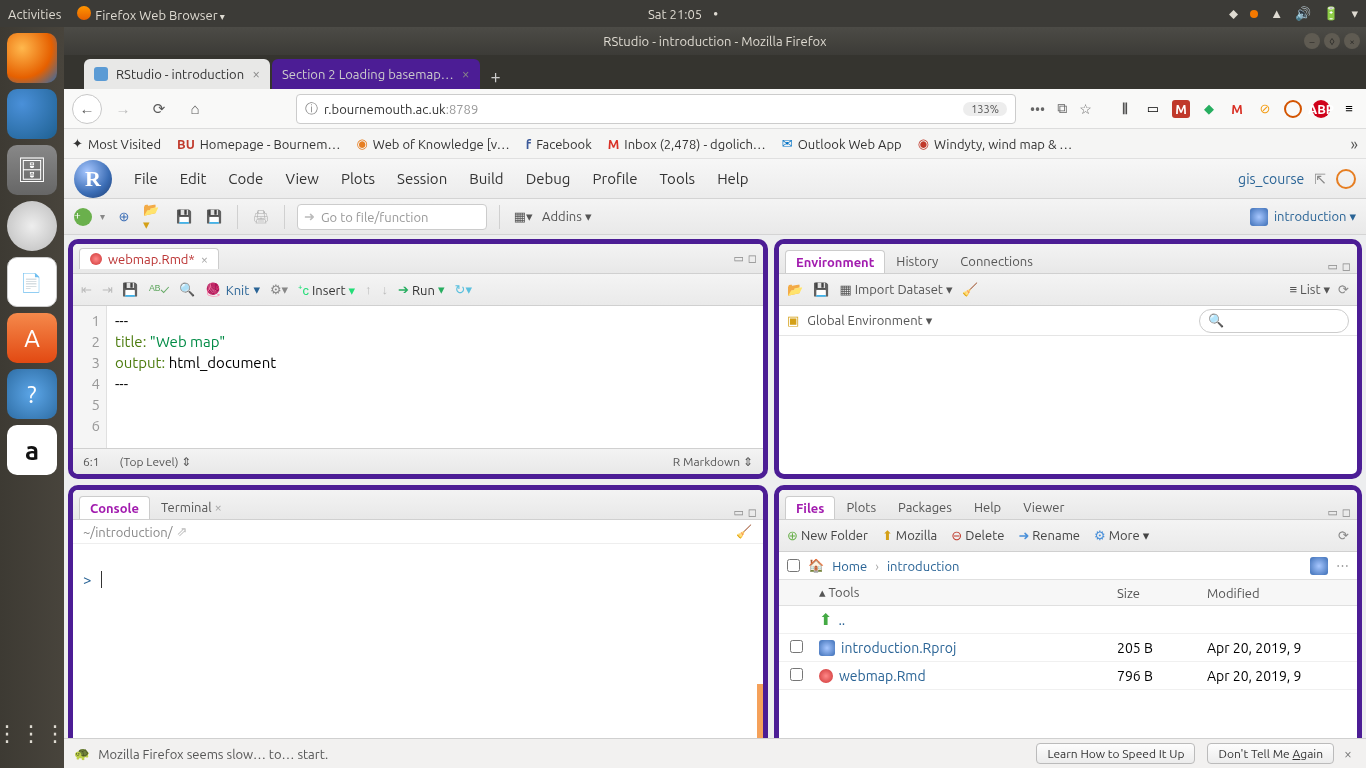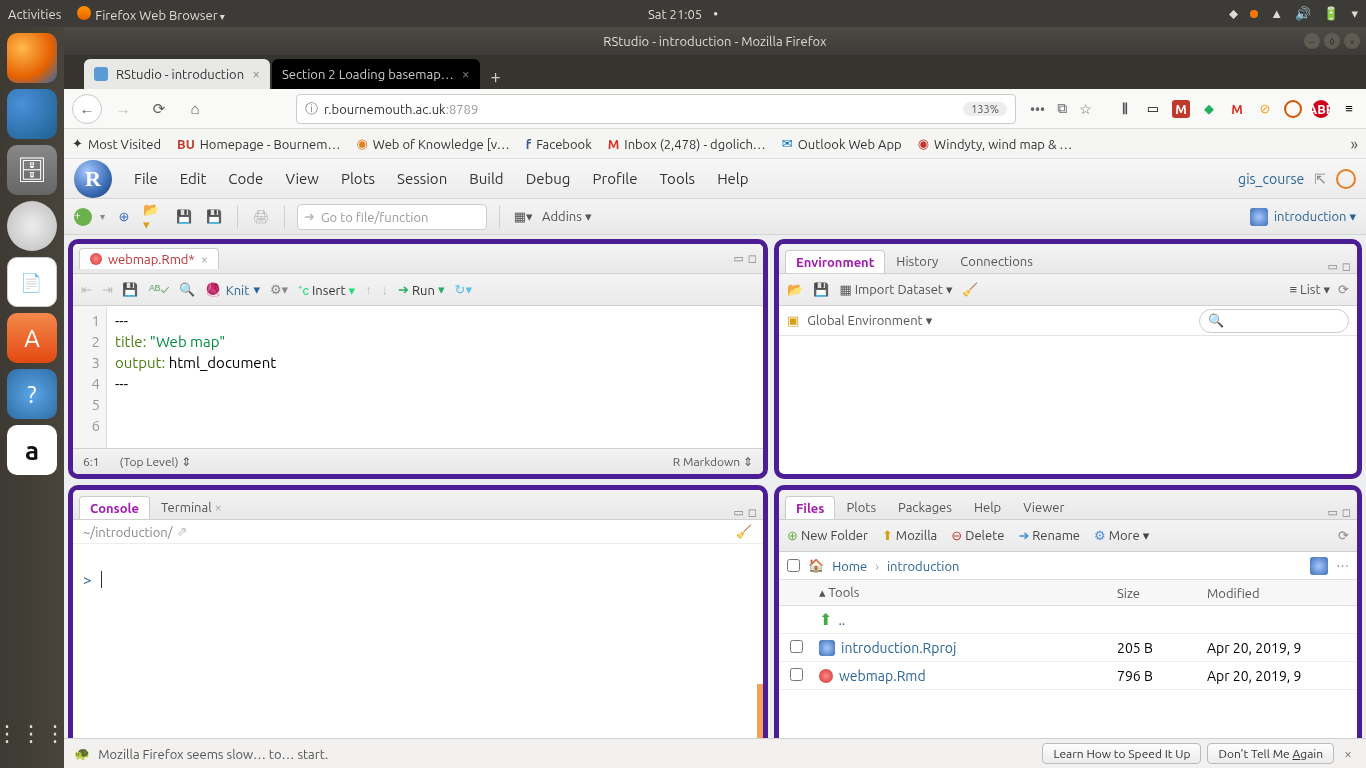--- a/index.html
+++ b/index.html
@@ -31,21 +31,21 @@
 .main { position:absolute; left:64px; top:27px; right:0; bottom:0; display:flex; flex-direction:column; }
 
 
 .win-title { height:28px; background: linear-gradient(#4c4b46,#3c3b37); color:#dfdbd2; display:flex; align-items:center; justify-content:center; font-size:13px; position:relative; }
 .win-controls { position:absolute; right:6px; display:flex; gap:4px; }
 .win-controls span { width:16px; height:16px; border-radius:50%; background:#5f5b52; display:inline-flex; align-items:center; justify-content:center; font-size:10px; color:#2b2a27; }
 
 
 .tabstrip { height:34px; background:#35342f; display:flex; align-items:flex-end; padding-left:20px; }
 .tab { height:30px; background:#e8e8e7; border-radius:6px 6px 0 0; display:flex; align-items:center; padding:0 10px; font-size:13px; color:#333; margin-right:2px; gap:8px; }
-.tab.inactive { background:#000000; color:#ccc; }
+.tab.inactive { background:#4c1d95; color:#ccc; }
 .tab .favicon { width:14px; height:14px; border-radius:3px; background:#5b9bd5; display:inline-block; }
 .tab .close { color:#888; font-size:14px; }
 .newtab { width:28px; height:26px; color:#ccc; display:flex; align-items:center; justify-content:center; font-size:18px; }
 
 
 .urlrow { height:40px; background:#f9f9f8; border-bottom:1px solid #ddd; display:flex; align-items:center; padding:0 8px; gap:6px; }
 .nav-btn { width:30px; height:30px; border-radius:50%; display:flex; align-items:center; justify-content:center; color:#5a5a5a; font-size:15px; border:1px solid transparent; }
 .nav-btn.active-back { border:1px solid #c8c8c8; background:#fff; }
 .urlbar { flex:1; max-width:720px; height:30px; border:1px solid #ccc; border-radius:4px; background:#fff; display:flex; align-items:center; padding:0 8px; font-size:13px; color:#555; gap:6px; margin-left:80px;}
 .urlbar .zoom { background:#ededed; border-radius:10px; padding:1px 8px; font-size:11px; margin-left:auto; color:#555; }
@@ -132,21 +132,21 @@
 .col-mod { width:150px; }
 .file-row { height:28px; display:flex; align-items:center; font-size:14px; border-bottom:1px solid #f0f0f0; }
 .file-row .fname { color:#2a6496; display:flex; align-items:center; gap:6px; }
 .ficon-r { width:16px; height:16px; background:radial-gradient(#a7c7ff,#3b6db5); border-radius:3px; }
 .ficon-rmd { width:14px; height:14px; border-radius:50%; background:radial-gradient(#f88,#c33); }
 .up-arrow { color:#4a4; font-size:16px; }
 
 
 .statusbar { position:absolute; left:64px; right:0; bottom:0; height:30px; background:#f2f1f0; border-top:1px solid #d0d0d0; display:flex; align-items:center; padding:0 10px; font-size:13px; color:#555; gap:8px; }
 .statusbar .btns { margin-left:auto; display:flex; gap:6px; align-items:center; }
-.sbtn { border:1px solid #bbb; background:linear-gradient(#fdfdfd,#ececec); border-radius:4px; padding:3px 10px; font-size:12px; color:#333; }
+.sbtn { border:1px solid #bbb; background:linear-gradient(#fdfdfd,#ececec); border-radius:4px; padding:3px 10px; font-size:12px; color:#333;margin-left:6px; }
 .sbtn u { text-decoration:underline; }
 .status-close { color:#777; font-size:14px; padding:0 4px; }
 .turtle { color:#5a9e5a; }
 </style>
 </head>
 <body>
 
 <div class="gnome-bar">
   <div class="left">
     <span>Activities</span>

